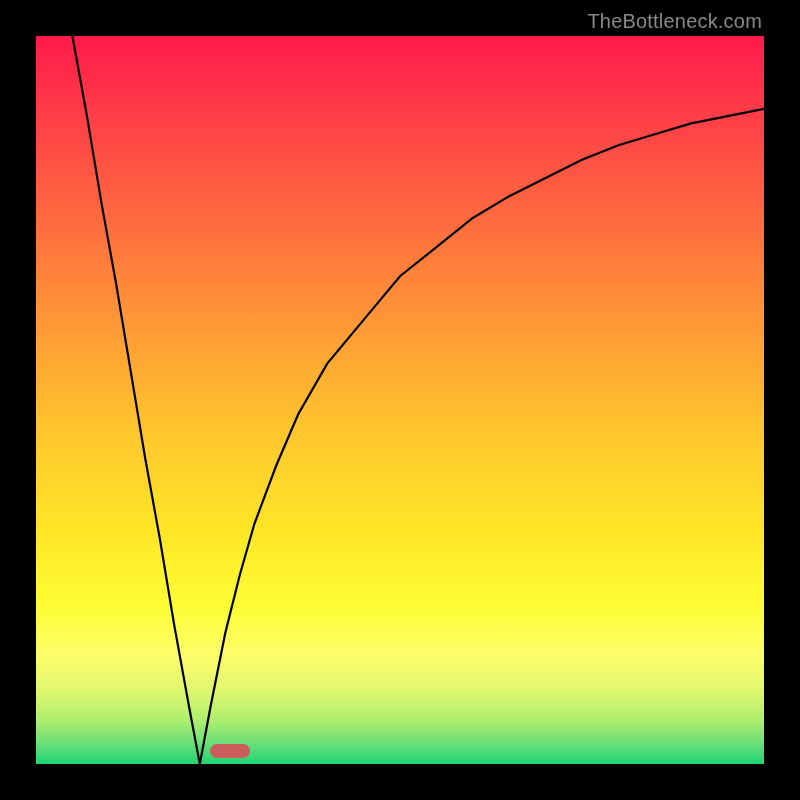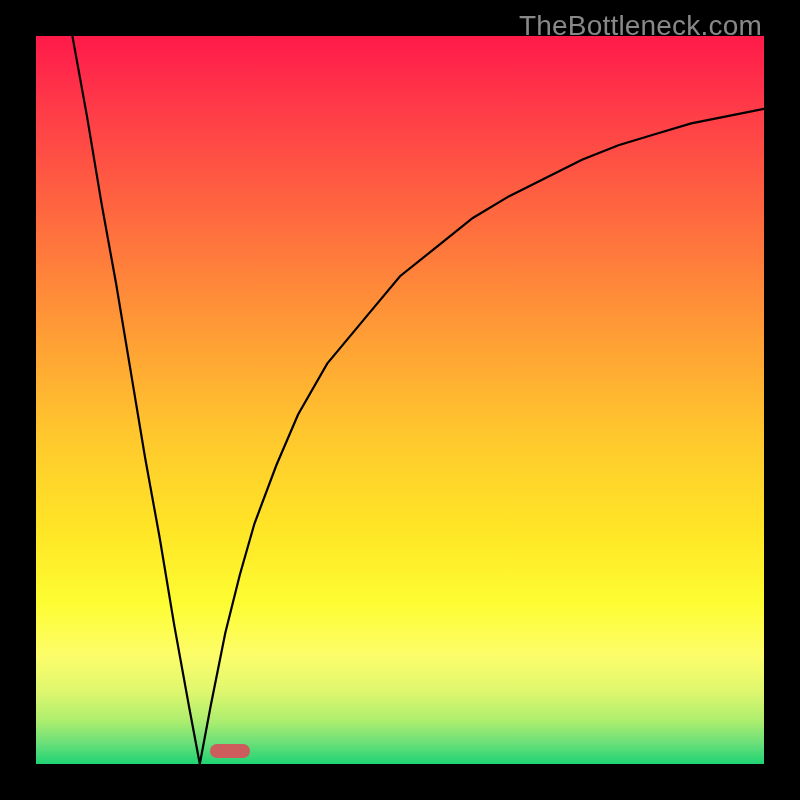--- a/index.html
+++ b/index.html
@@ -29,21 +29,21 @@
       #aeee6e 94%,
       #6ee079 97%,
       #1fd373 100%
     );
   }
   .watermark {
     position: absolute;
     top: 10px;
     right: 38px;
     color: #888;
-    font-size: 28px;
+    font-size: 20px;
     font-weight: 500;
     letter-spacing: 0.2px;
   }
   .curve {
     position: absolute;
     left: 0;
     top: 0;
     pointer-events: none;
   }
   .marker {

